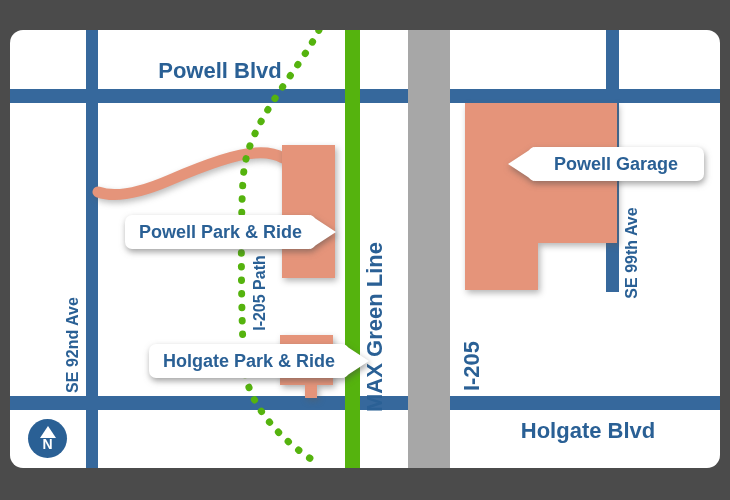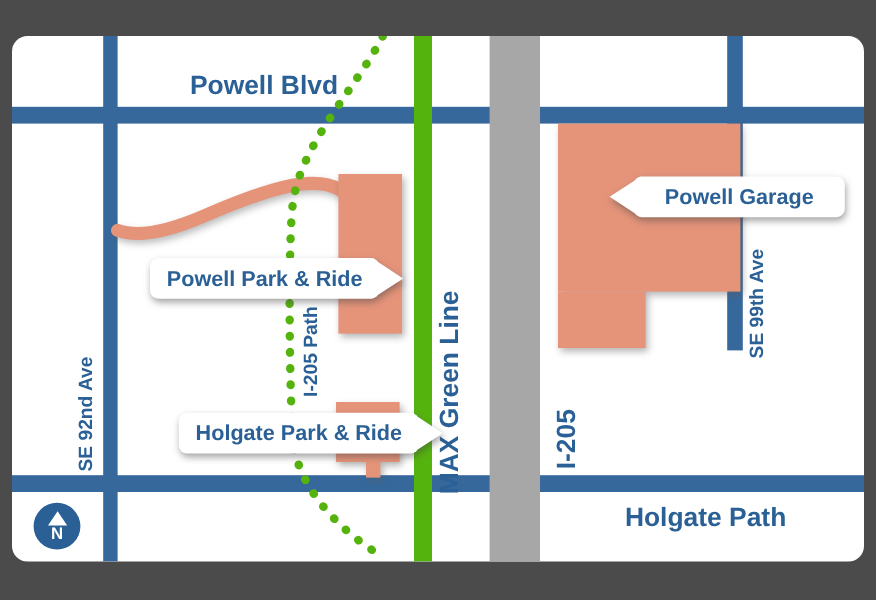--- a/index.html
+++ b/index.html
@@ -98,21 +98,21 @@
 
   <div class="abs" id="freeway"></div>
   <div class="abs" id="green-line"></div>
 
   <svg class="abs" id="svg-dots" viewBox="0 0 710 438">
     <path d="M 309 0 C 288 42, 240 90, 234 140 C 230 170, 231 290, 234 335 C 237 375, 272 412, 309 434"></path>
   </svg>
 
   <div class="abs street big" style="left:110px;top:28px;width:200px;">Powell Blvd</div>
 
-  <div class="abs street big" style="left:478px;top:388px;width:200px;">Holgate Path</div>
+  <div class="abs street big" style="left:478px;top:388px;width:200px;">Holgate Blvd</div>
 
   <div class="abs street small vtext" style="left:-57px;top:306px;">SE 92nd Ave</div>
 
   <div class="abs street small vtext" style="left:502px;top:214px;">SE 99th Ave</div>
 
   <div class="abs street small vtext" style="left:130px;top:254px;">I-205 Path</div>
 
   <div class="abs street big vtext" style="left:245px;top:284px;">MAX Green Line</div>
 
   <div class="abs street big vtext" style="left:342px;top:323px;">I-205</div>

